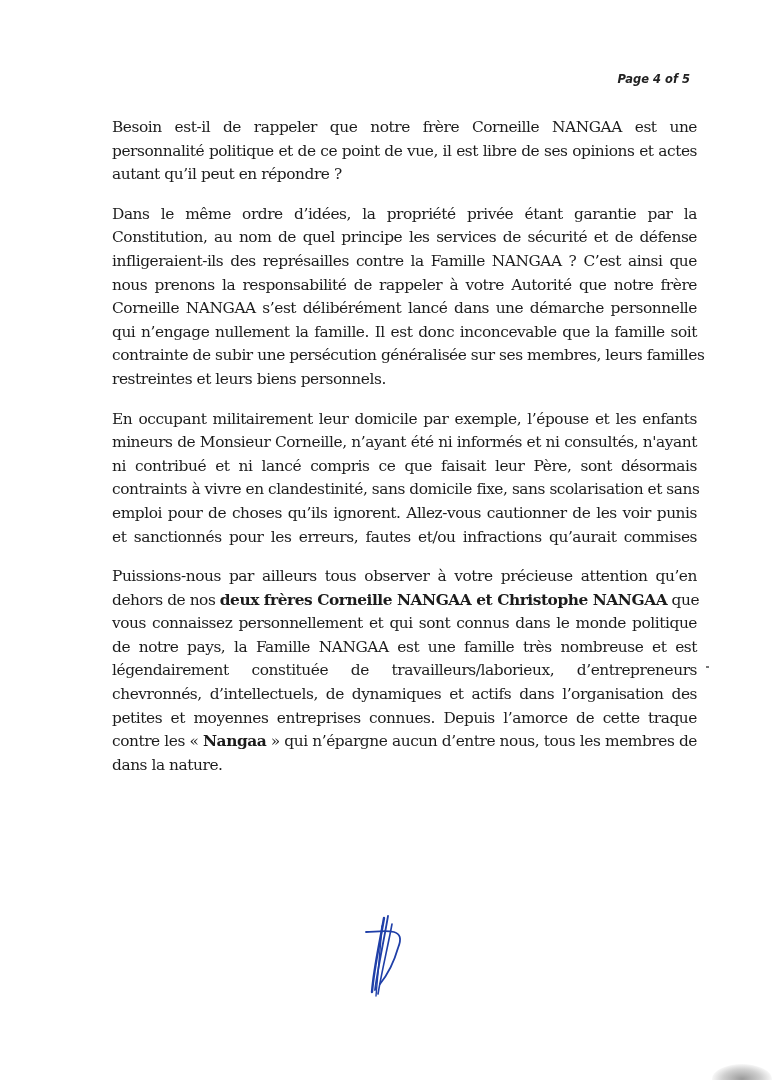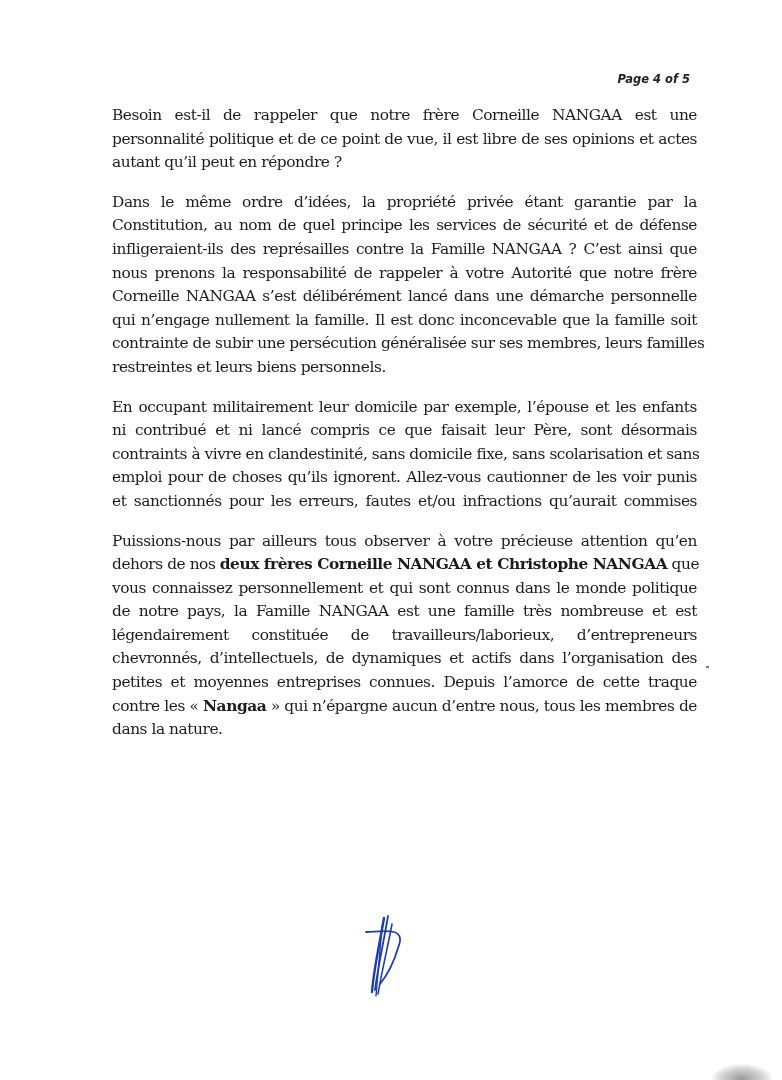--- a/index.html
+++ b/index.html
@@ -11,21 +11,21 @@
   .page-number {
     position: absolute; right: 92px; top: 64px;
     font-family: "DejaVu Sans", sans-serif; font-size: 11.5px;
     font-style: italic; font-weight: bold; color: #222; margin-top: 8px;
   }
   .body-text {
     position: absolute; left: 112px; width: 585px; top: 104px;
     font-family: "DejaVu Serif", serif; font-size: 15.4px;
     color: #1c1c1c; letter-spacing: -0.45px;
   }
-  .para { margin: 0 0 16px 0; }
+  .para { margin: 12px 0 16px 0; }
   .line {
     display: block; height: 23.6px; line-height: 23.6px;
     text-align: justify; text-align-last: justify; white-space: nowrap;
     overflow: visible;
   }
   .line.last { text-align-last: left; }
   b { font-weight: bold; }
   .signature {
     position: absolute; left: 362px; top: 912px; width: 80px; height: 90px;
   }
@@ -58,20 +58,21 @@
       <span class="line">infligeraient-ils des représailles contre la Famille NANGAA ? C’est ainsi que</span>
       <span class="line">nous prenons la responsabilité de rappeler à votre Autorité que notre frère</span>
       <span class="line">Corneille NANGAA s’est délibérément lancé dans une démarche personnelle</span>
       <span class="line">qui n’engage nullement la famille.  Il est donc inconcevable que la famille soit</span>
       <span class="line">contrainte de subir une persécution généralisée sur ses membres, leurs familles</span>
       <span class="line last">restreintes et leurs biens personnels.</span>
     </div>
 
     <div class="para">
       <span class="line">En occupant militairement leur domicile par exemple, l’épouse et les enfants</span>
+      <span class="line">mineurs de Monsieur Corneille, n’ayant été ni informés et ni consultés, n'ayant</span>
       <span class="line">ni contribué et ni lancé compris ce que faisait leur Père, sont désormais</span>
       <span class="line">contraints à vivre en clandestinité, sans domicile fixe, sans scolarisation et sans</span>
       <span class="line">emploi pour de choses qu’ils ignorent. Allez-vous cautionner de les voir punis</span>
       <span class="line">et sanctionnés pour les erreurs, fautes et/ou infractions qu’aurait commises</span>
     </div>
 
     <div class="para">
       <span class="line">Puissions-nous par ailleurs tous observer à votre précieuse attention qu’en</span>
       <span class="line"><span>dehors de nos </span><b>deux frères Corneille NANGAA et Christophe NANGAA</b><span> que</span></span>
       <span class="line">vous connaissez personnellement et qui sont connus dans le monde politique</span>

